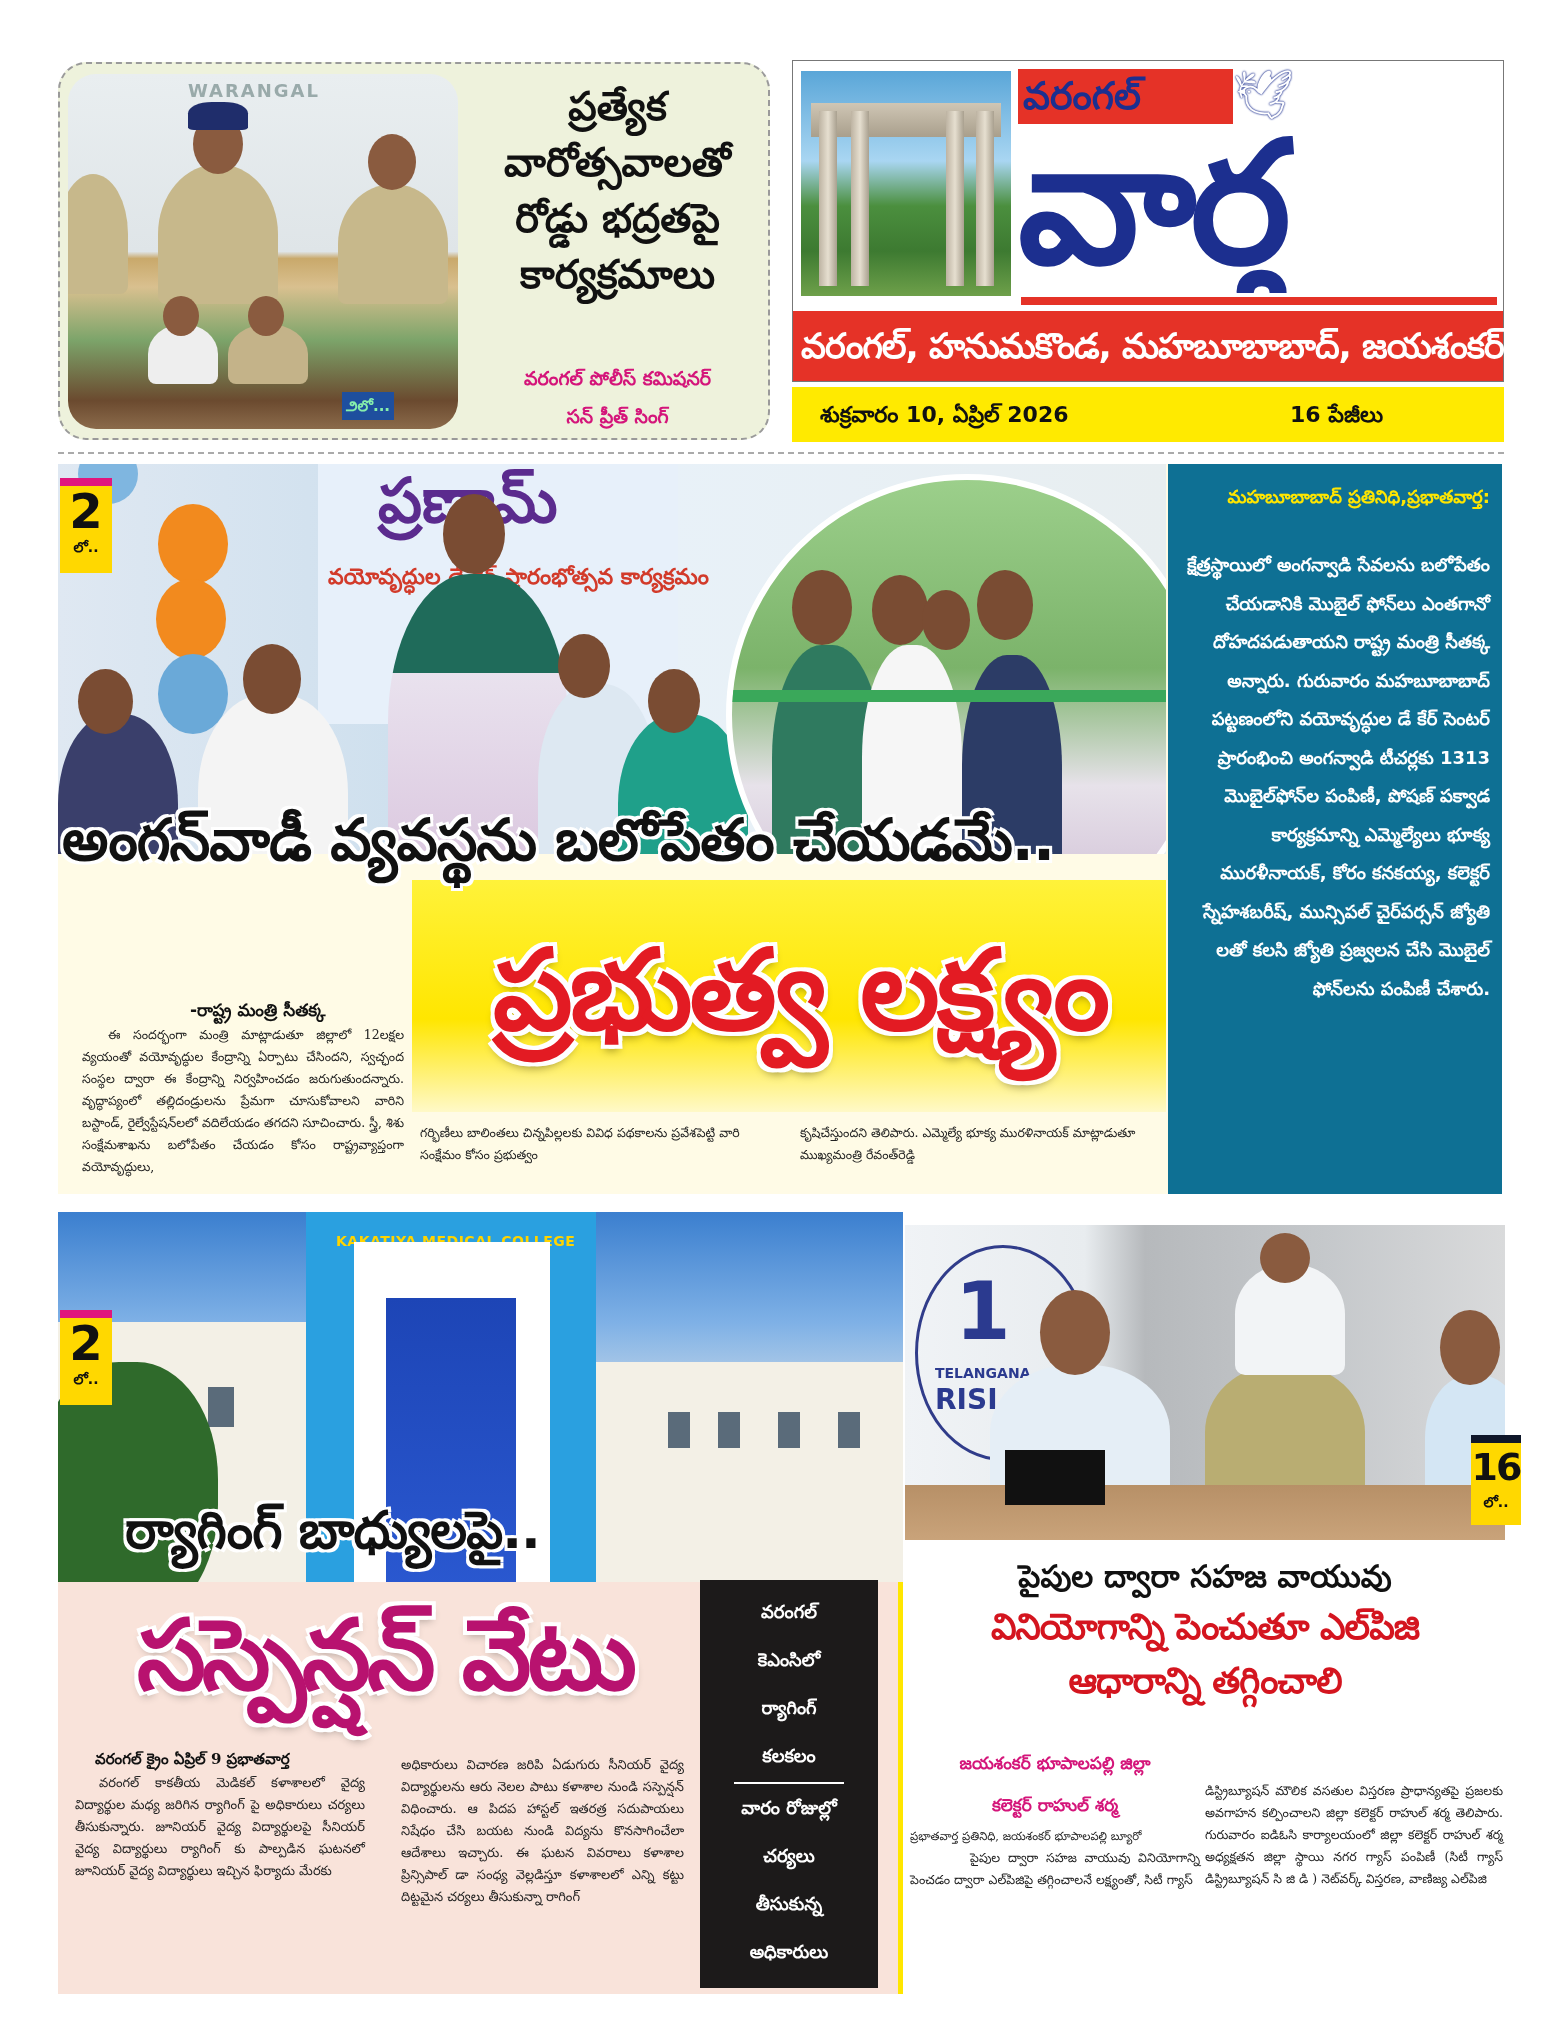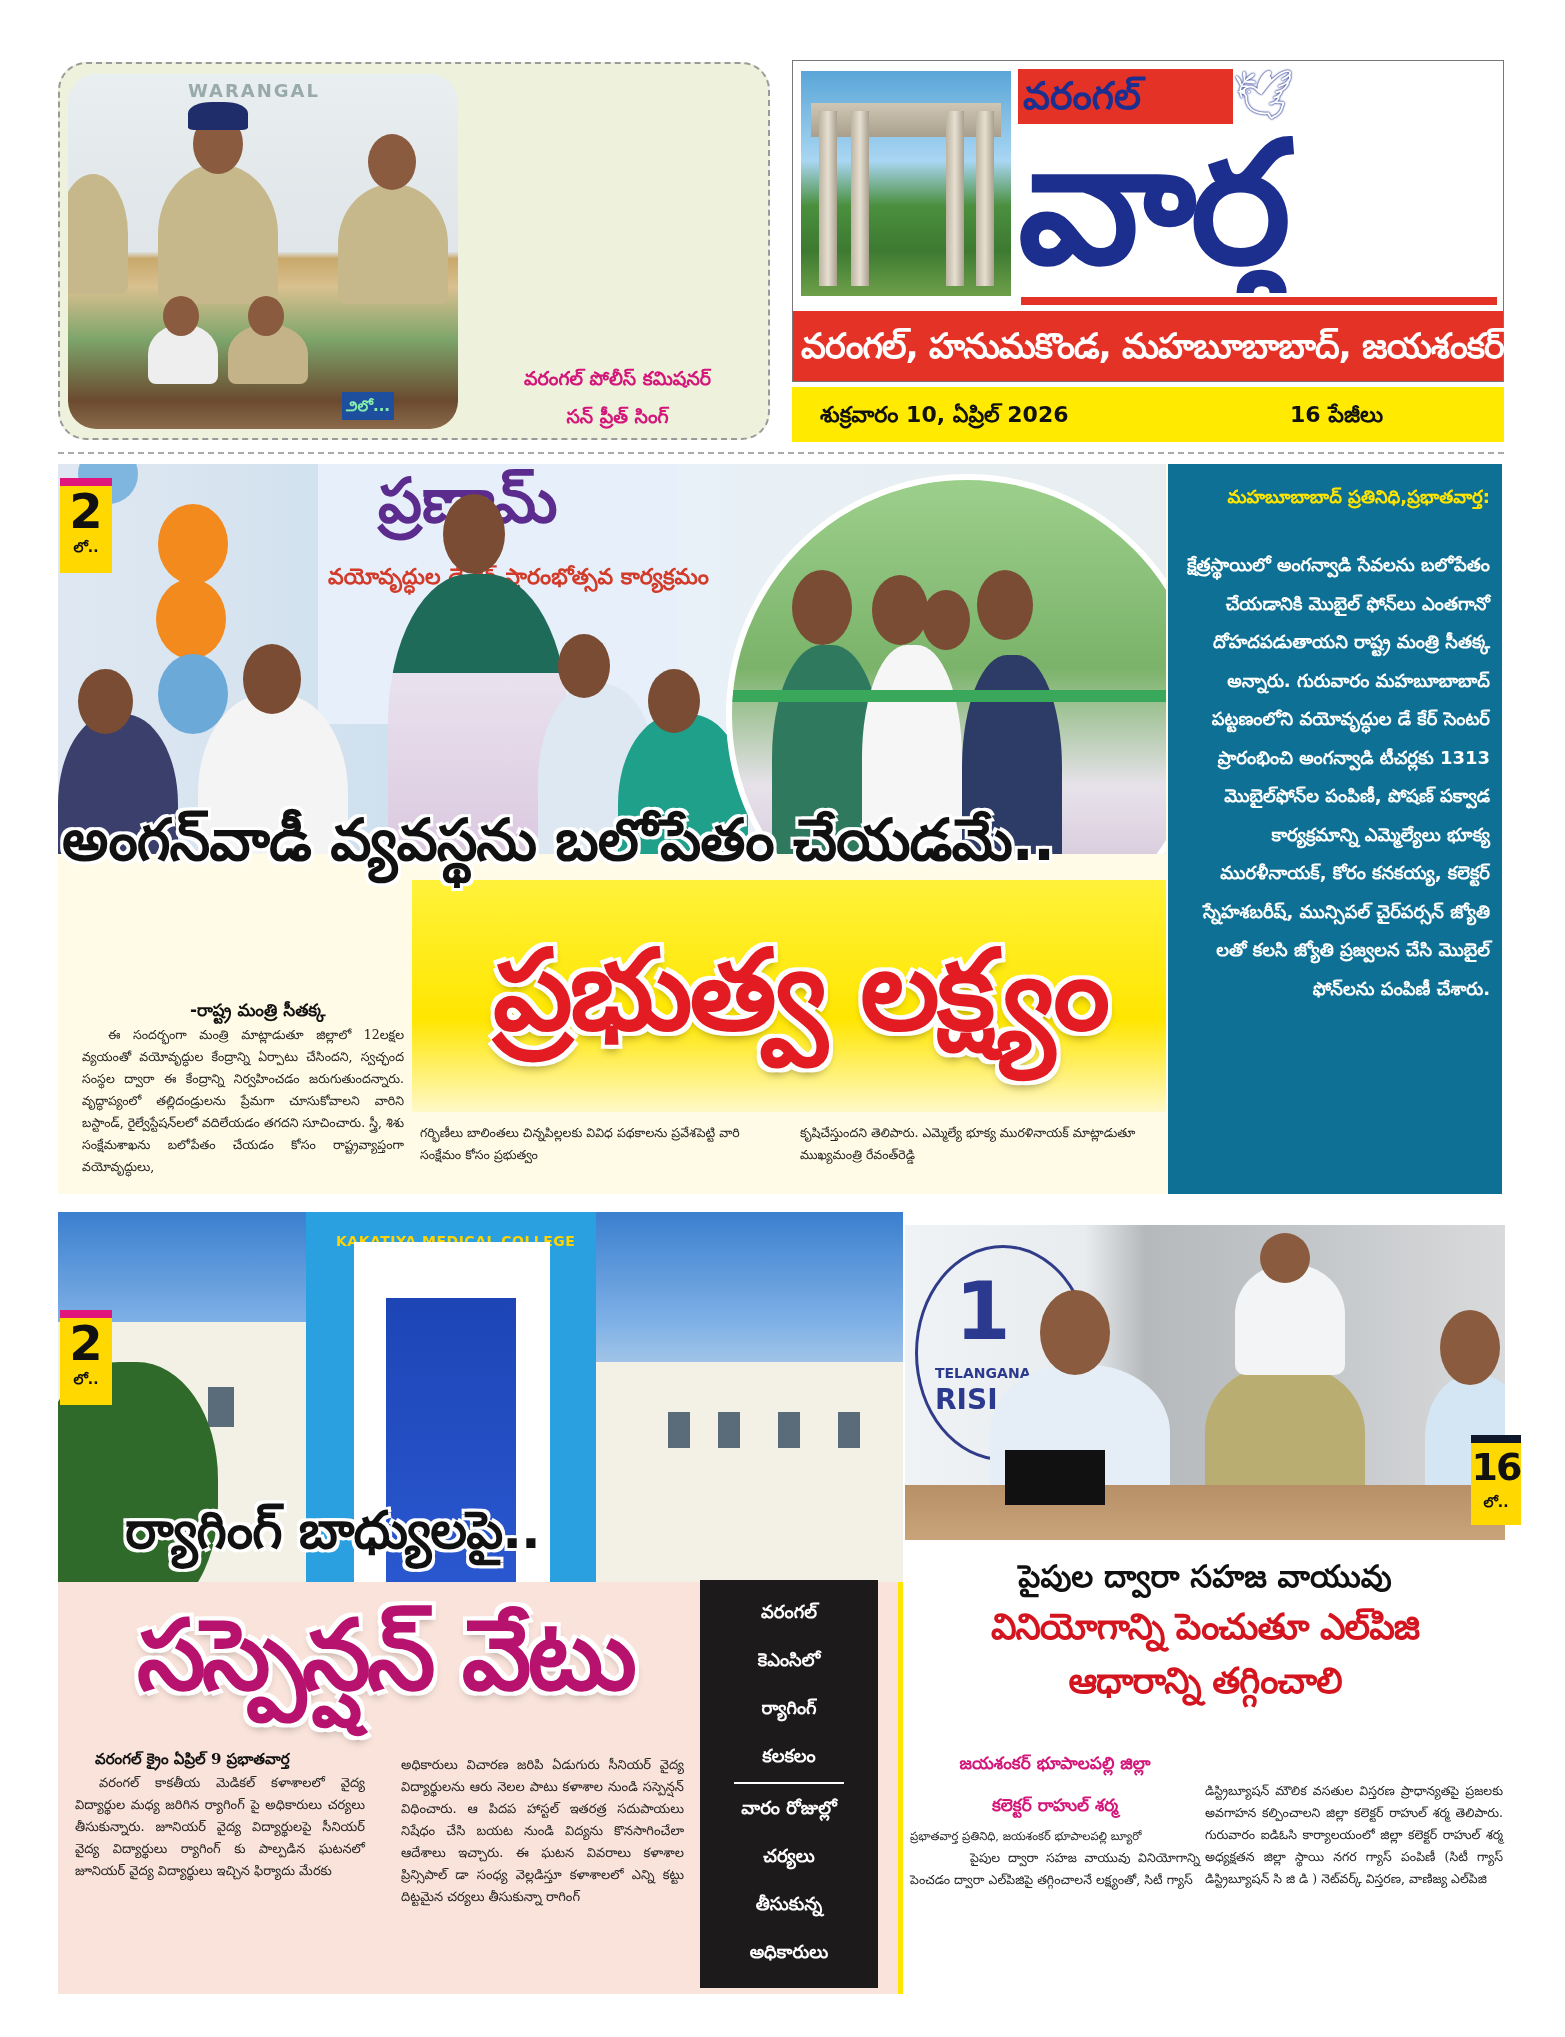--- a/index.html
+++ b/index.html
@@ -132,20 +132,26 @@
     <div class="head" style="left:125px;top:40px;width:50px;height:60px;"></div>
     <div class="cap" style="left:120px;top:28px;width:60px;height:28px;"></div>
     <div class="cop" style="left:270px;top:110px;width:110px;height:120px;"></div>
     <div class="head" style="left:300px;top:60px;width:48px;height:56px;"></div>
     <div class="cop" style="left:160px;top:250px;width:80px;height:60px;background:#c4b389;"></div>
     <div class="cop" style="left:80px;top:250px;width:70px;height:60px;background:#eee;"></div>
     <div class="head" style="left:95px;top:222px;width:36px;height:40px;"></div>
     <div class="head" style="left:180px;top:222px;width:36px;height:40px;"></div>
   </div>
   <div class="abs teaser-badge">౨లో...</div>
+  <div class="abs teaser-title">
+    <div>ప్రత్యేక</div>
+    <div>వారోత్సవాలతో</div>
+    <div>రోడ్డు భద్రతపై</div>
+    <div>కార్యక్రమాలు</div>
+  </div>
   <div class="abs teaser-sub">
     <div>వరంగల్ పోలీస్ కమిషనర్</div>
     <div>సన్ ప్రీత్ సింగ్</div>
   </div>
 </div>
 
 <div class="abs mast">
   <div class="abs mast-photo">
     <div class="beam"></div>
     <div class="pillar" style="left:18px;"></div>

